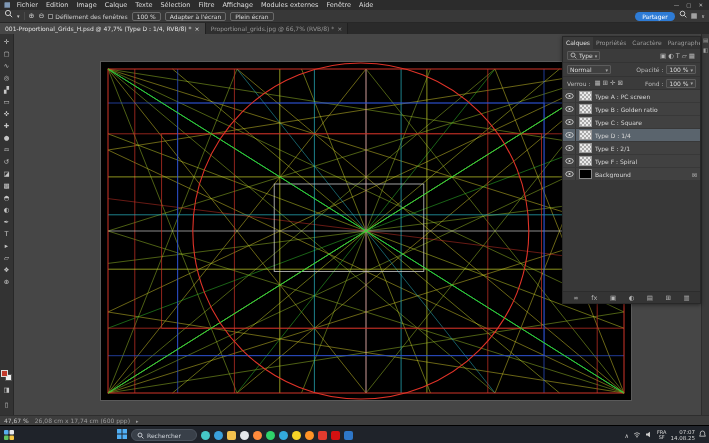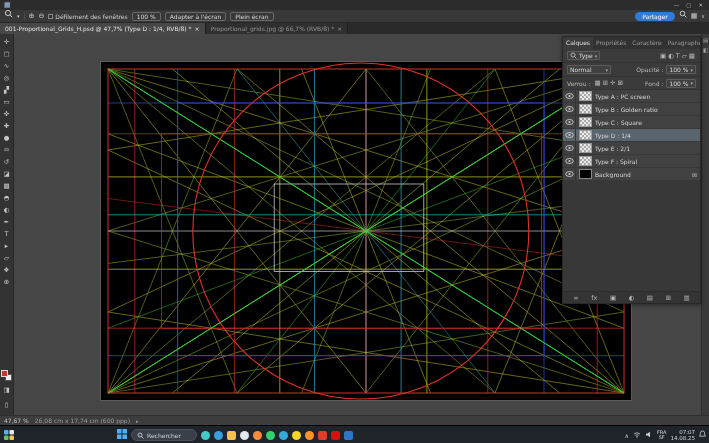--- a/index.html
+++ b/index.html
@@ -81,20 +81,33 @@
 .trayico{color:#ccc;font-size:6px;}
 .stack{display:flex;flex-direction:column;line-height:1.1;text-align:center;}
 .stack span{font-size:5px;color:#d5d5d5;}
 #clock .stack span{font-size:5.5px;text-align:right;}
 </style>
 </head>
 <body>
 
 <div id="menubar">
   <span class="appico">▦</span>
+  <nav id="menu-items">
+      <span class="menu-item">Fichier</span>
+      <span class="menu-item">Edition</span>
+      <span class="menu-item">Image</span>
+      <span class="menu-item">Calque</span>
+      <span class="menu-item">Texte</span>
+      <span class="menu-item">Sélection</span>
+      <span class="menu-item">Filtre</span>
+      <span class="menu-item">Affichage</span>
+      <span class="menu-item">Modules externes</span>
+      <span class="menu-item">Fenêtre</span>
+      <span class="menu-item">Aide</span>
+    </nav>
   <div id="win-controls">
     <span>—</span>
     <span>▢</span>
     <span>✕</span>
   </div>
 </div>
 
 <div id="optionsbar">
   <span class="oico">
     <svg width="9" height="9">

